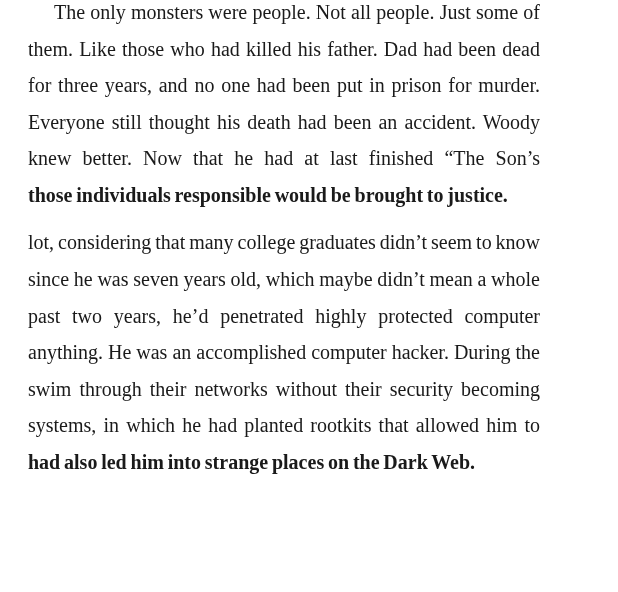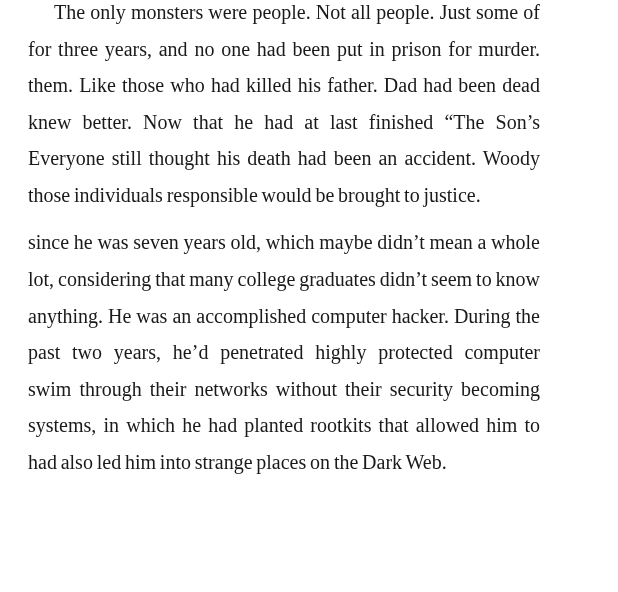--- a/index.html
+++ b/index.html
@@ -34,37 +34,38 @@
     text-align: justify;
     text-align-last: justify;
     white-space: normal;
     -moz-text-align-last: justify;
   }
   .line.first {
     padding-left: 26px;
   }
   .line.last {
     text-align-last: left;
+    font-weight: bold;
     -moz-text-align-last: left;
   }
 </style>
 </head>
 <body style="background: rgb(255, 255, 255);">
 
 <main class="book-page" style="color: rgb(26, 26, 26);">
     <div class="paragraph">
       <div class="line first">The only monsters were people. Not all people. Just some of</div>
+      <div class="line">them. Like those who had killed his father. Dad had been dead</div>
       <div class="line">for three years, and no one had been put in prison for murder.</div>
-      <div class="line">them. Like those who had killed his father. Dad had been dead</div>
+      <div class="line">Everyone still thought his death had been an accident. Woody</div>
       <div class="line">knew better. Now that he had at last finished “The Son’s</div>
-      <div class="line">Everyone still thought his death had been an accident. Woody</div>
       <div class="line last">those individuals responsible would be brought to justice.</div>
     </div>
     <div class="paragraph">
+      <div class="line">lot, considering that many college graduates didn’t seem to know</div>
       <div class="line">since he was seven years old, which maybe didn’t mean a whole</div>
-      <div class="line">lot, considering that many college graduates didn’t seem to know</div>
+      <div class="line">past two years, he’d penetrated highly protected computer</div>
       <div class="line">anything. He was an accomplished computer hacker. During the</div>
-      <div class="line">past two years, he’d penetrated highly protected computer</div>
       <div class="line">swim through their networks without their security becoming</div>
       <div class="line">systems, in which he had planted rootkits that allowed him to</div>
       <div class="line last">had also led him into strange places on the Dark Web.</div>
     </div>
   </main>
 
 </body></html>

